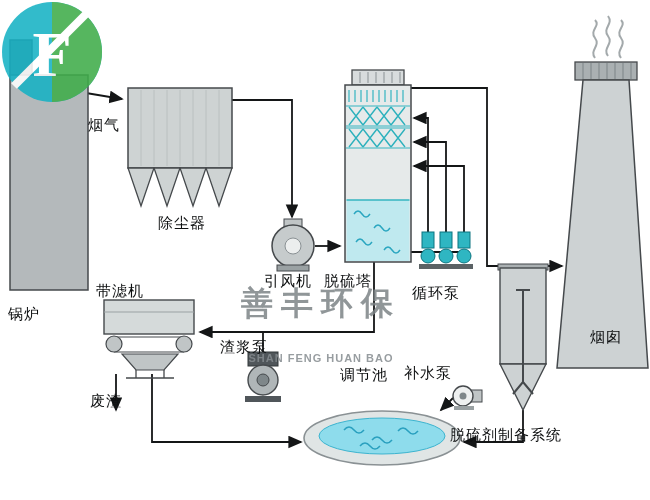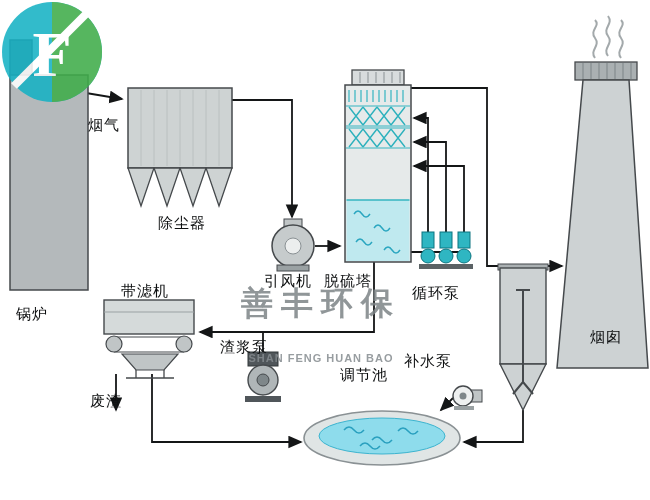--- a/index.html
+++ b/index.html
@@ -150,27 +150,28 @@
       <polygon points="500,364 546,364 523,410" fill="#cdd2d3" stroke="#45494c" stroke-width="1.4"></polygon>
       <path d="M516 290 H530 M523 290 V382 M523 382 L513 394 M523 382 L533 394" stroke="#45494c" stroke-width="2" fill="none"></path>
     </g>
   </svg>
 
   <div class="lbl" style="left:88px;top:116px">烟气</div>
   <div class="lbl" style="left:158px;top:214px">除尘器</div>
   <div class="lbl" style="left:264px;top:272px">引风机</div>
   <div class="lbl" style="left:324px;top:272px">脱硫塔</div>
   <div class="lbl" style="left:412px;top:284px">循环泵</div>
-  <div class="lbl" style="left:16px;top:305px">锅炉</div>
-  <div class="lbl" style="left:121px;top:282px">带滤机</div>
+  <div class="lbl" style="left:8px;top:305px">锅炉</div>
+  <div class="lbl" style="left:96px;top:282px">带滤机</div>
   <div class="lbl" style="left:220px;top:338px">渣浆泵</div>
-  <div class="lbl" style="left:404px;top:352px">补水泵</div>
+  <div class="lbl" style="left:404px;top:364px">补水泵</div>
   <div class="lbl" style="left:340px;top:366px">调节池</div>
   <div class="lbl" style="left:90px;top:392px">废渣</div>
   <div class="lbl" style="left:590px;top:328px">烟囱</div>
+  <div class="lbl" style="left:450px;top:426px">脱硫剂制备系统</div>
 
   <div class="wm">
     <svg class="wm-logo" width="104" height="104" viewBox="0 0 104 104">
       <circle cx="52" cy="52" r="50" fill="#16b2c4"></circle>
       <path d="M 52 2 A 50 50 0 0 1 52 102 Z" fill="#3fad4a"></path>
       <path d="M 14 86 L 86 14" stroke="#ffffff" stroke-width="8" fill="none"></path>
       <text x="52" y="76" text-anchor="middle" font-size="64" font-weight="bold" fill="#ffffff" font-family="Liberation Serif, serif">F</text>
     </svg>
     <div class="wm-cn">善丰环保</div>
     <div class="wm-en">SHAN FENG HUAN BAO</div>

